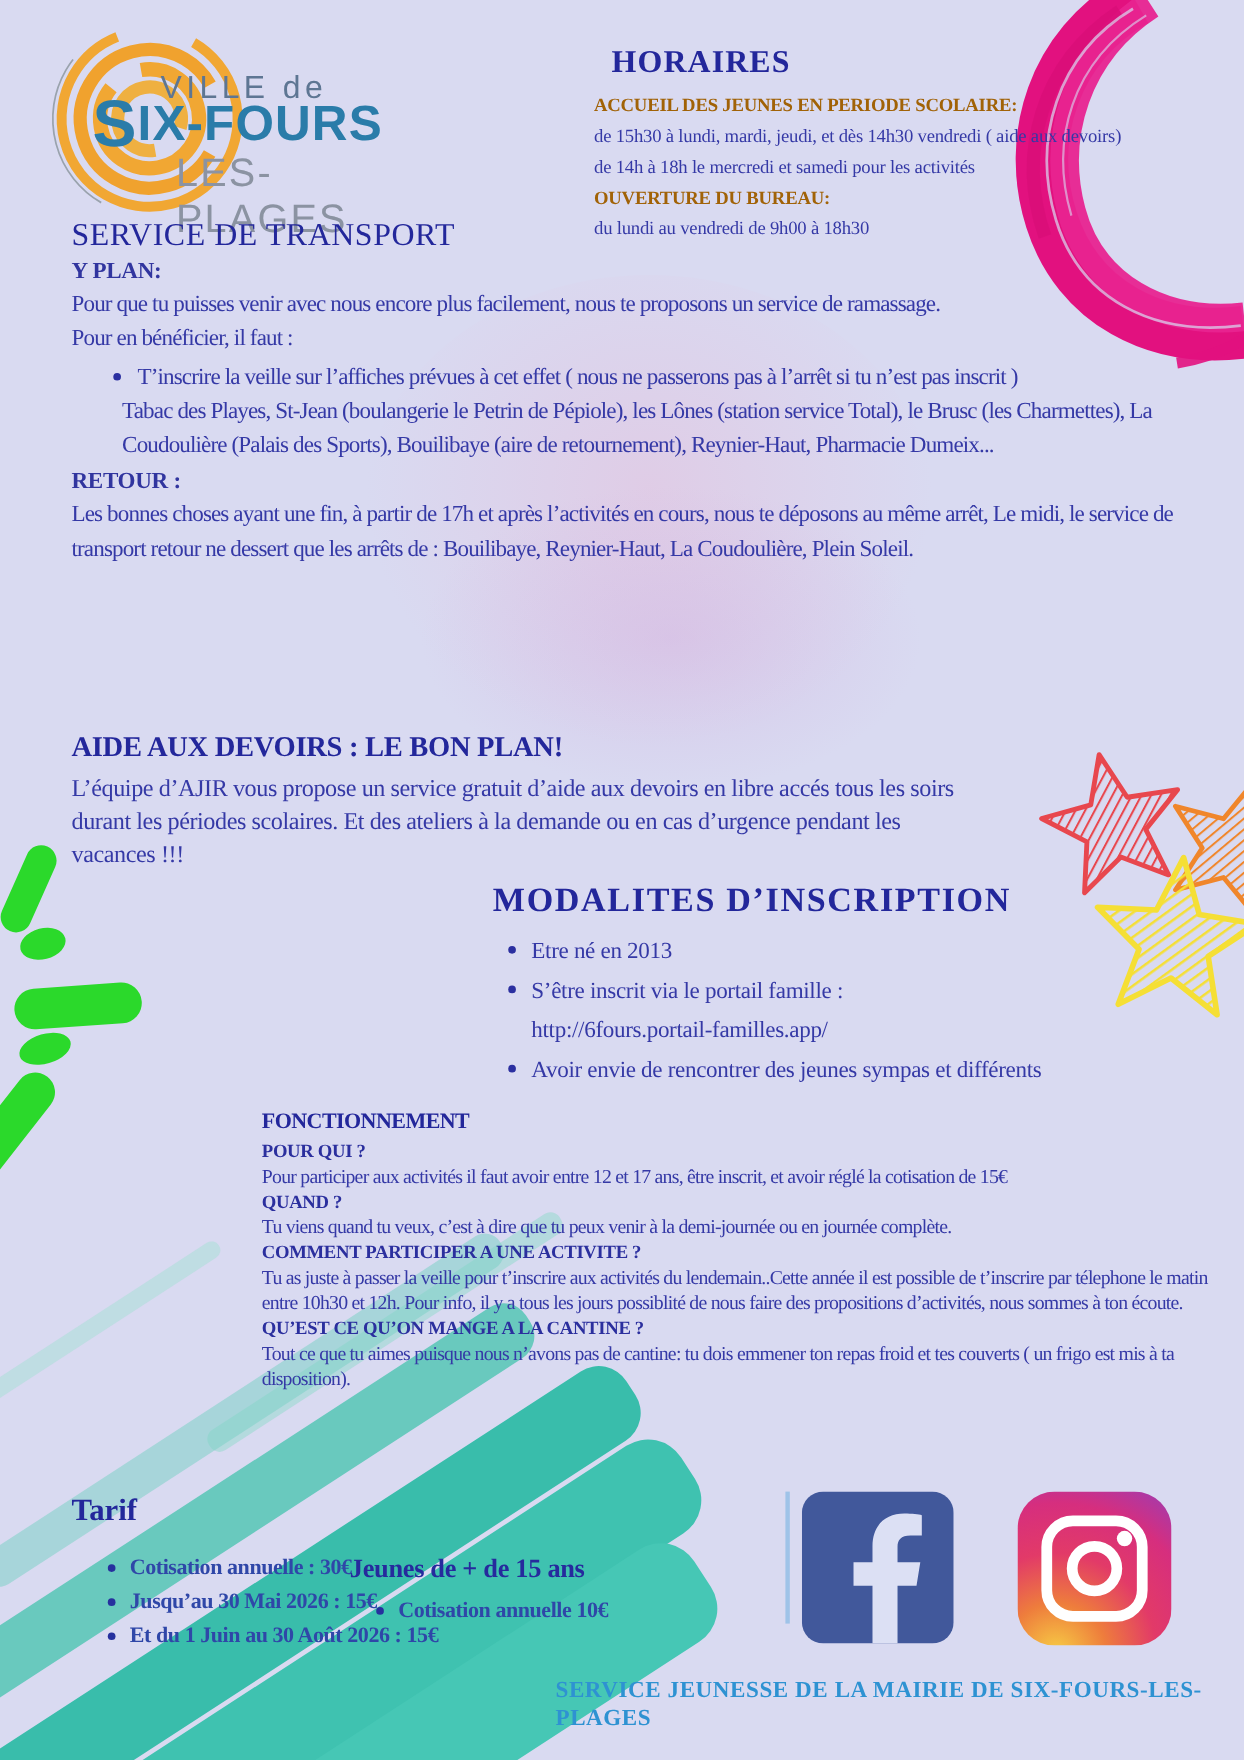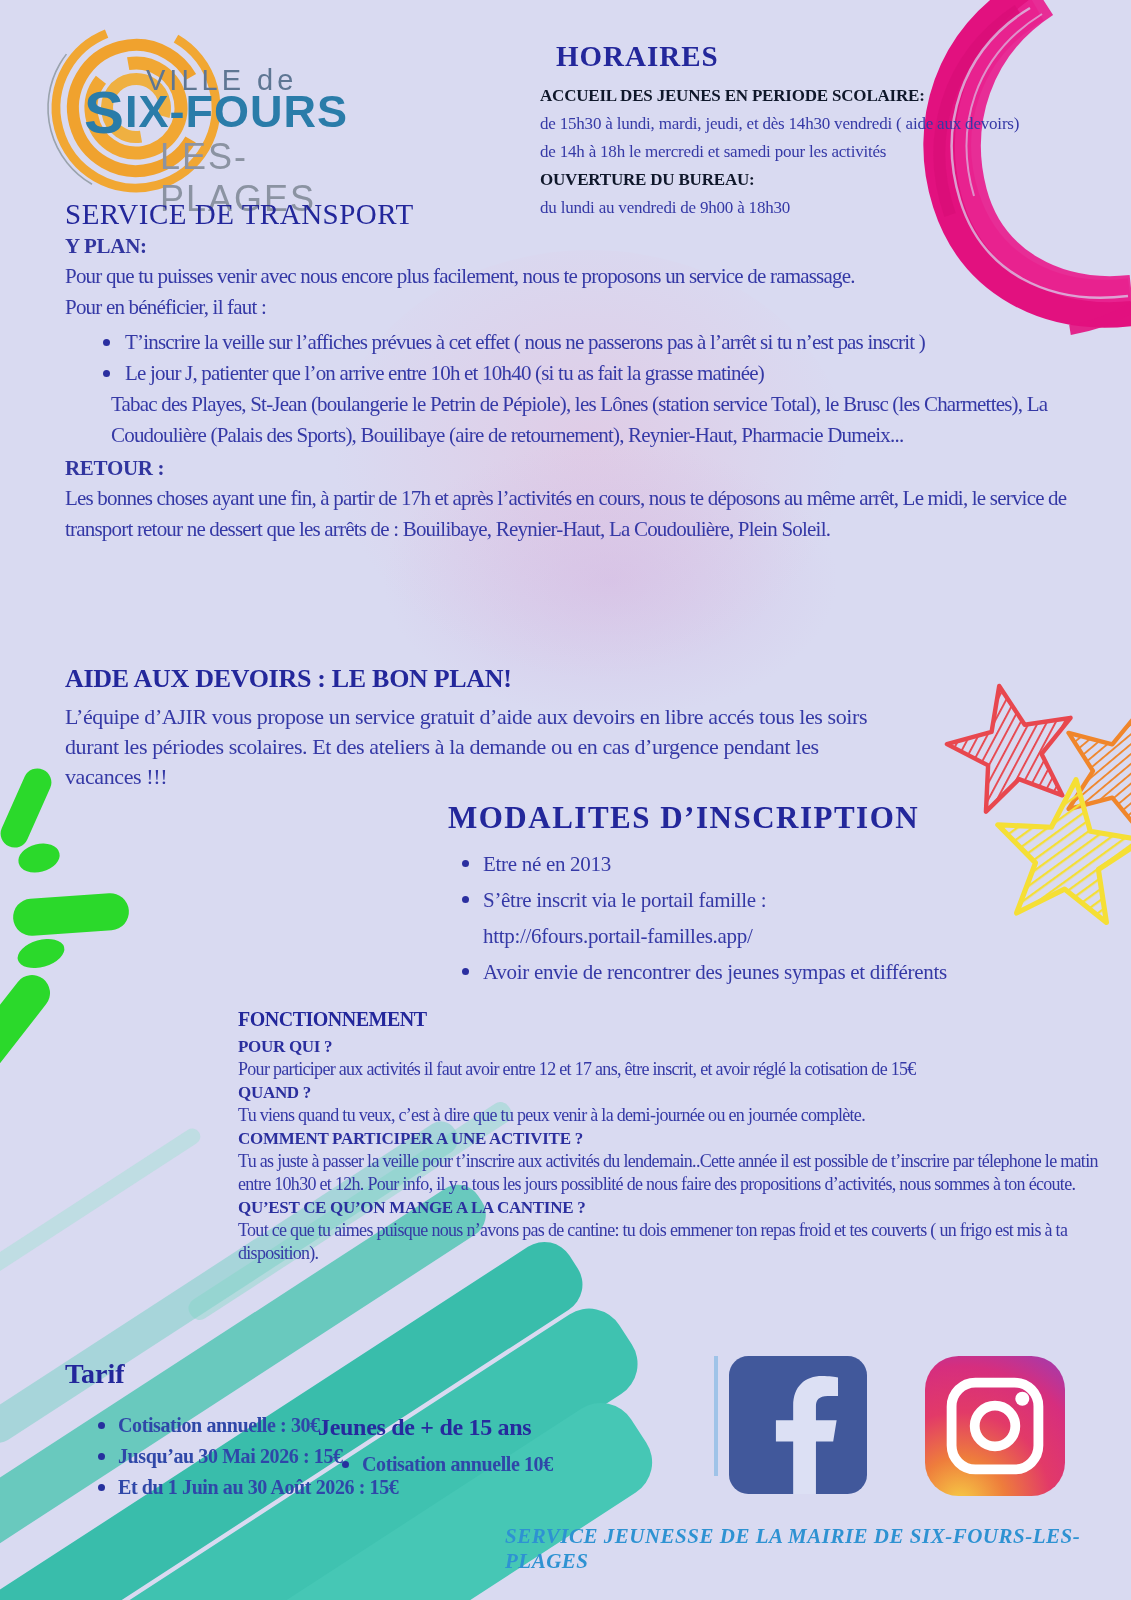--- a/index.html
+++ b/index.html
@@ -21,21 +21,21 @@
   .logo .l1{position:absolute; left:128px; top:52px; font-family:"Liberation Sans",sans-serif;
             font-size:29px; letter-spacing:4px; color:#5E7693;}
   .logo .l2{position:absolute; left:66px; top:74px; font-family:"Liberation Sans",sans-serif;
             font-weight:bold; font-size:45px; color:#2A7CA9; letter-spacing:1px;}
   .logo .l2 .bigS{font-size:60px; line-height:45px; vertical-align:-6px;}
   .logo .l3{position:absolute; left:142px; top:124px; font-family:"Liberation Sans",sans-serif;
             font-size:36px; color:#8B93A2; letter-spacing:2px;}
   .horaires{left:540px; top:40px; width:560px;}
   .horaires h2{font-size:29px; letter-spacing:1px; margin-left:16px; font-weight:600;}
   .horaires .hl{font-size:17px; letter-spacing:-0.2px; line-height:25px; white-space:nowrap; margin-top:3px;}
-  .horaires .hl.lbl{font-weight:600; color:#0f172a;font-family:Liberation Serif, serif;}
+  .horaires .hl.lbl{font-weight:600; color:#a16207;font-family:Liberation Serif, serif;}
   .transport{left:65px; top:198px; width:1066px;}
   .transport h2{font-size:29px; letter-spacing:0.5px; font-weight:400;}
   .sub{font-size:21px; line-height:30px; letter-spacing:-0.3px; color:#31359F; font-weight:600;}
   .tp{font-size:21px; line-height:31px; letter-spacing:-0.8px;}
   .tli{display:flex; gap:15px; font-size:21px; line-height:31px; letter-spacing:-0.8px; white-space:nowrap;}
   .dot{width:7px;height:7px;border-radius:50%;background:#2B2FA0;margin-top:12px;flex:none;}
   .stops{margin-left:46px; width:950px; font-size:21px; line-height:31px; letter-spacing:-0.8px;}
   .aide{left:65px; top:662px; width:812px;}
   .aide h2{font-size:26px; letter-spacing:-0.3px; line-height:34px; font-weight:600;}
   .aide .atext{font-size:22px; line-height:30px; letter-spacing:-0.4px; margin-top:6px;}
@@ -52,21 +52,21 @@
   .tgroup1{left:72px; top:1404px; width:420px;}
   .tgroup2{left:318px; top:1414px; width:320px;}
   .tg-title{font-size:24px; letter-spacing:-0.3px; color:#262A9D; font-weight:600;}
   .tg-li{display:flex; gap:13px; font-size:20px; letter-spacing:-0.4px; line-height:31px; color:#2F47A8; font-weight:600;}
   .tg-li .dot{margin-top:12px; background:#26309E;}
   .vline{position:absolute; left:714px; top:1356px; width:4px; height:120px; background:#9FC3E8; z-index:2;}
   .fb{position:absolute; left:729px; top:1356px; width:138px; height:138px; z-index:3;}
   .ig{position:absolute; left:925px; top:1356px; width:140px; height:140px; z-index:3;}
   .footer-script{
     position:absolute; left:505px; top:1524px; width:600px; z-index:3;
-    font-size:21px; font-style:italic; font-weight:bold; letter-spacing:0.5px; color:#2E92D2;
+    font-size:21px; font-weight:bold; letter-spacing:0.5px; color:#2E92D2;
   }
 </style>
 </head>
 <body>
 
 <div id="page">
 
   <svg width="0" height="0" style="position:absolute" aria-hidden="true">
     <defs>
       <pattern id="hatchRed" width="7" height="7" patternUnits="userSpaceOnUse" patternTransform="rotate(40)">
@@ -145,24 +145,20 @@
 
   <div class="txt transport">
     <h2>SERVICE DE TRANSPORT</h2>
     <div class="sub">Y PLAN:</div>
     <div class="tp">Pour que tu puisses venir avec nous encore plus facilement, nous te proposons un service de ramassage.</div>
     <div class="tp">Pour en bénéficier, il faut :</div>
     <div style="margin-left:38px; margin-top:4px">
       <div class="tli">
           <span class="dot"></span>
           <span>T’inscrire la veille sur l’affiches prévues à cet effet ( nous ne passerons pas à l’arrêt si tu n’est pas inscrit )</span>
-        </div>
-      <div class="tli">
-          <span class="dot"></span>
-          <span>Le jour J, patienter que l’on arrive entre 10h et 10h40 (si tu as fait la grasse matinée)</span>
         </div>
     </div>
     <div class="stops">Tabac des Playes, St-Jean (boulangerie le Petrin de Pépiole), les Lônes (station service Total), le Brusc (les Charmettes), La Coudoulière (Palais des Sports), Bouilibaye (aire de retournement), Reynier-Haut, Pharmacie Dumeix...</div>
     <div class="sub" style="margin-top:2px">RETOUR :</div>
     <div class="tp" style="width:1015px">Les bonnes choses ayant une fin, à partir de 17h et après l’activités en cours, nous te déposons au même arrêt, Le midi, le service de transport retour ne dessert que les arrêts de : Bouilibaye, Reynier-Haut, La Coudoulière, Plein Soleil.</div>
   </div>
 
   <div class="txt modal-title">MODALITES D’INSCRIPTION</div>
 
   <div class="txt aide">

